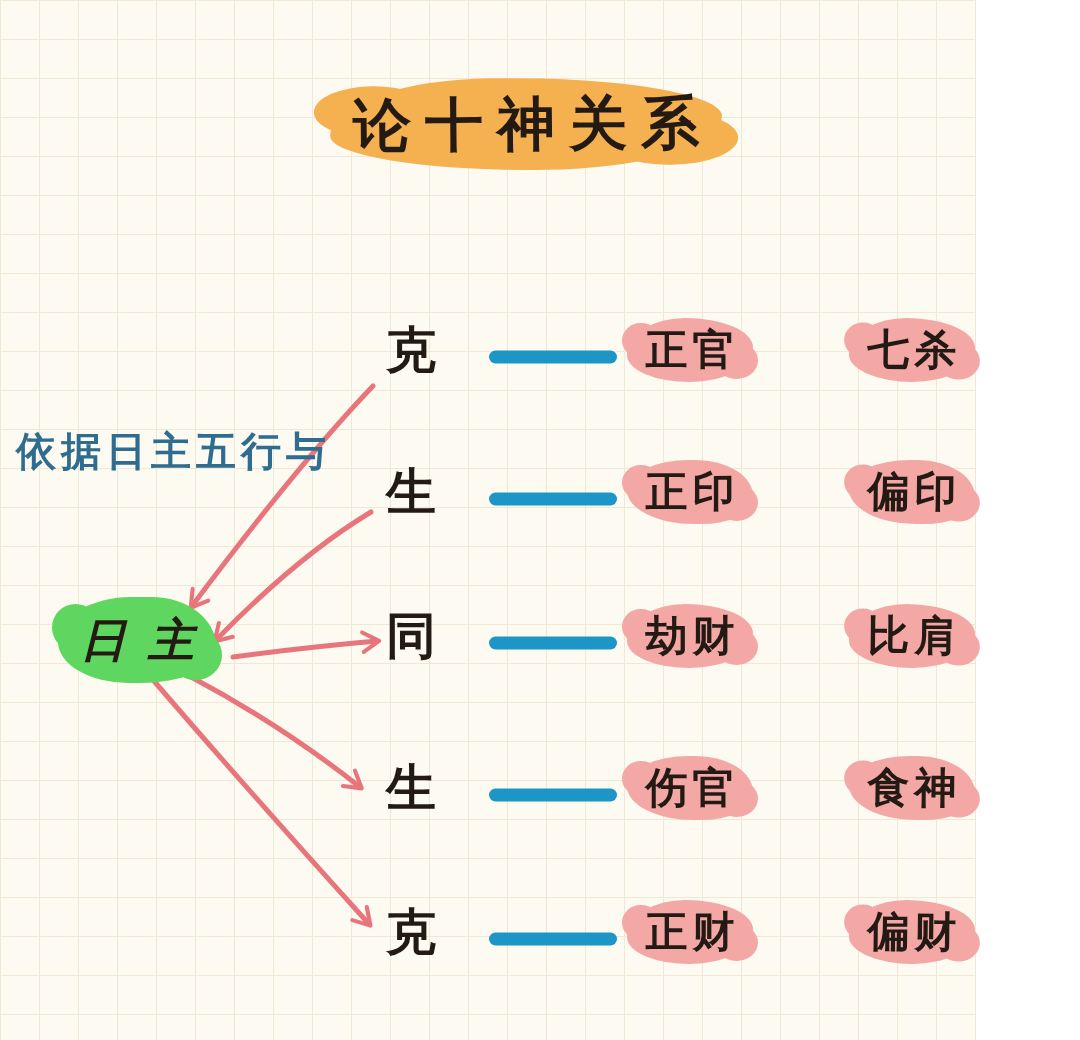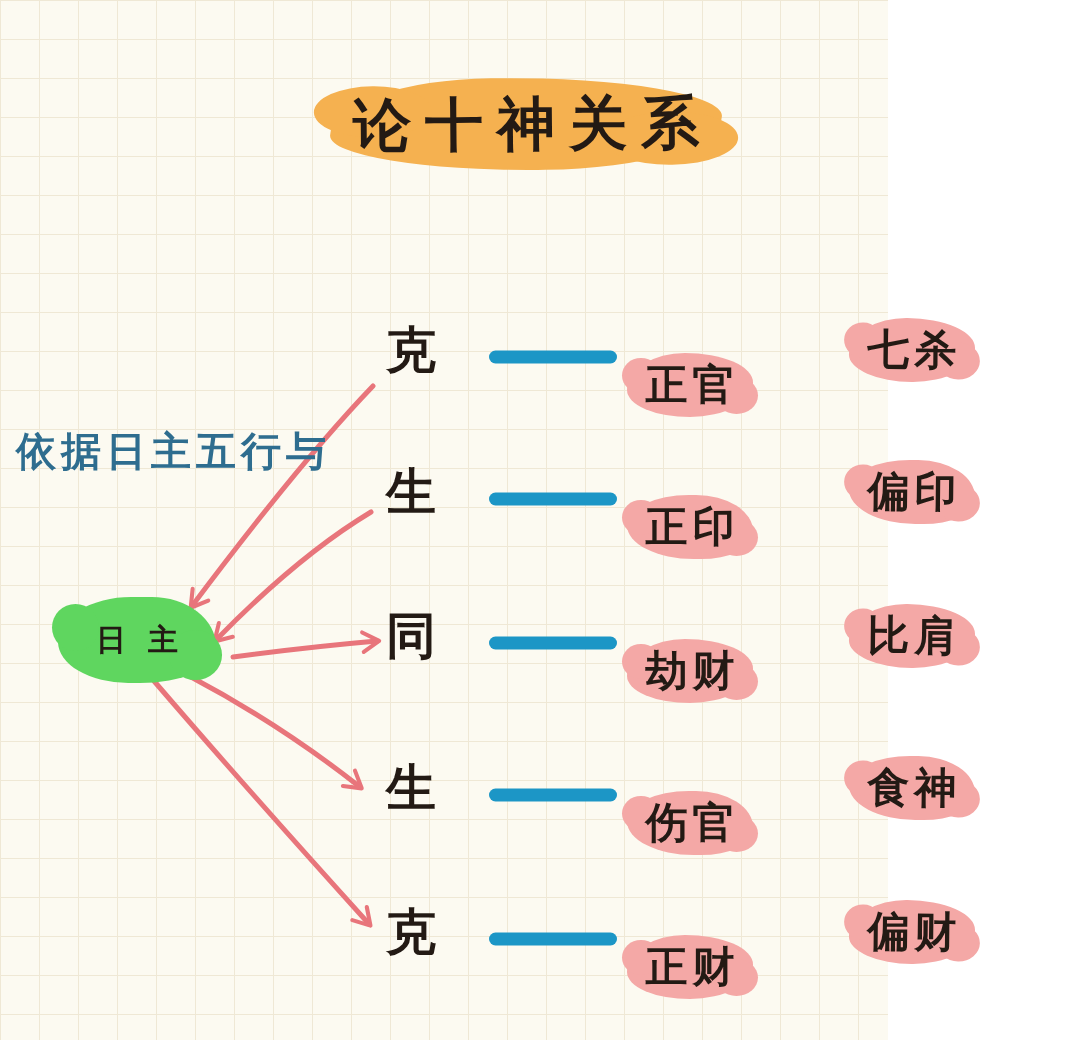--- a/index.html
+++ b/index.html
@@ -13,21 +13,21 @@
     --note-text:#2e6d8f;
     --ink:#231a14;
   }
   html,body{margin:0;padding:0;}
   body{
     width:1080px;height:1040px;overflow:hidden;
     font-family:"DejaVu Sans",sans-serif;
     background:#fff;
   }
   .canvas{
-    position:relative;width:888px;height:1040px;
+    position:relative;width:976px;height:1040px;
     background-color:var(--background);
     background-image:
       repeating-linear-gradient(to right, var(--grid-line) 0 1px, transparent 1px 39px),
       repeating-linear-gradient(to bottom, var(--grid-line) 0 1px, transparent 1px 39px);
   }
   
   svg.arrows{position:absolute;left:0;top:0;width:1080px;height:1040px;pointer-events:none;}
   .arrow-path{fill:none;stroke:var(--arrow);stroke-width:5;stroke-linecap:round;marker-end:url(#ah);}
   .ah-stroke{fill:none;stroke:var(--arrow);stroke-width:1.9;stroke-linecap:round;stroke-linejoin:round;}
   
@@ -45,33 +45,33 @@
     position:relative;z-index:1;display:block;width:100%;height:100%;
     text-align:center;color:var(--ink);font-weight:bold;white-space:nowrap;
   }
   
   .title-blob{left:330px;top:78px;width:392px;height:92px;transform:rotate(-0.5deg);}
   .title-blob .bg{background:var(--title-highlight);border-radius:42% 58% 46% 54% / 62% 44% 58% 40%;}
   .title-blob .txt{line-height:92px;font-size:58px;letter-spacing:14px;text-indent:14px;}
   
   .dm-blob{left:58px;top:597px;width:158px;height:86px;}
   .dm-blob .bg{background:var(--day-master-highlight);border-radius:50% 44% 52% 48% / 56% 62% 42% 52%;}
-  .dm-blob .txt{line-height:86px;font-size:30px;letter-spacing:22px;text-indent:22px;}
+  .dm-blob .txt{line-height:86px;font-size:46px;letter-spacing:22px;text-indent:22px;font-style:italic;}
   
   .note{position:absolute;left:16px;top:428px;color:var(--note-text);}
   .note .line{height:46px;line-height:46px;font-size:40px;letter-spacing:5px;font-weight:600;white-space:nowrap;}
   
   .row{position:absolute;left:0;width:1080px;height:0;}
   .row > *{position:absolute;transform:translateY(-50%);}
   .rel{left:383px;width:56px;top:0;text-align:center;font-size:50px;font-weight:bold;color:var(--ink);white-space:nowrap;}
   .conn{left:489px;top:7px;width:128px;height:13px;border-radius:7px;background:var(--connector-line);}
   .term{width:126px;height:64px;top:0;}
   .term .bg{background:var(--term-highlight);}
   .term .txt{line-height:64px;font-size:42px;letter-spacing:5px;text-indent:5px;}
-  .term.primary{left:627px;margin-top:35px;}
+  .term.primary{left:627px;}
   .term.secondary{left:849px;transform:translateY(-50%) rotate(0.6deg);}
   .row:nth-of-type(odd) .term .bg{border-radius:52% 48% 44% 56% / 50% 60% 40% 56%;}
 </style>
 </head>
 <body>
 
 <div class="canvas">
 
   <svg class="arrows" viewBox="0 0 1080 1040">
     <defs>

